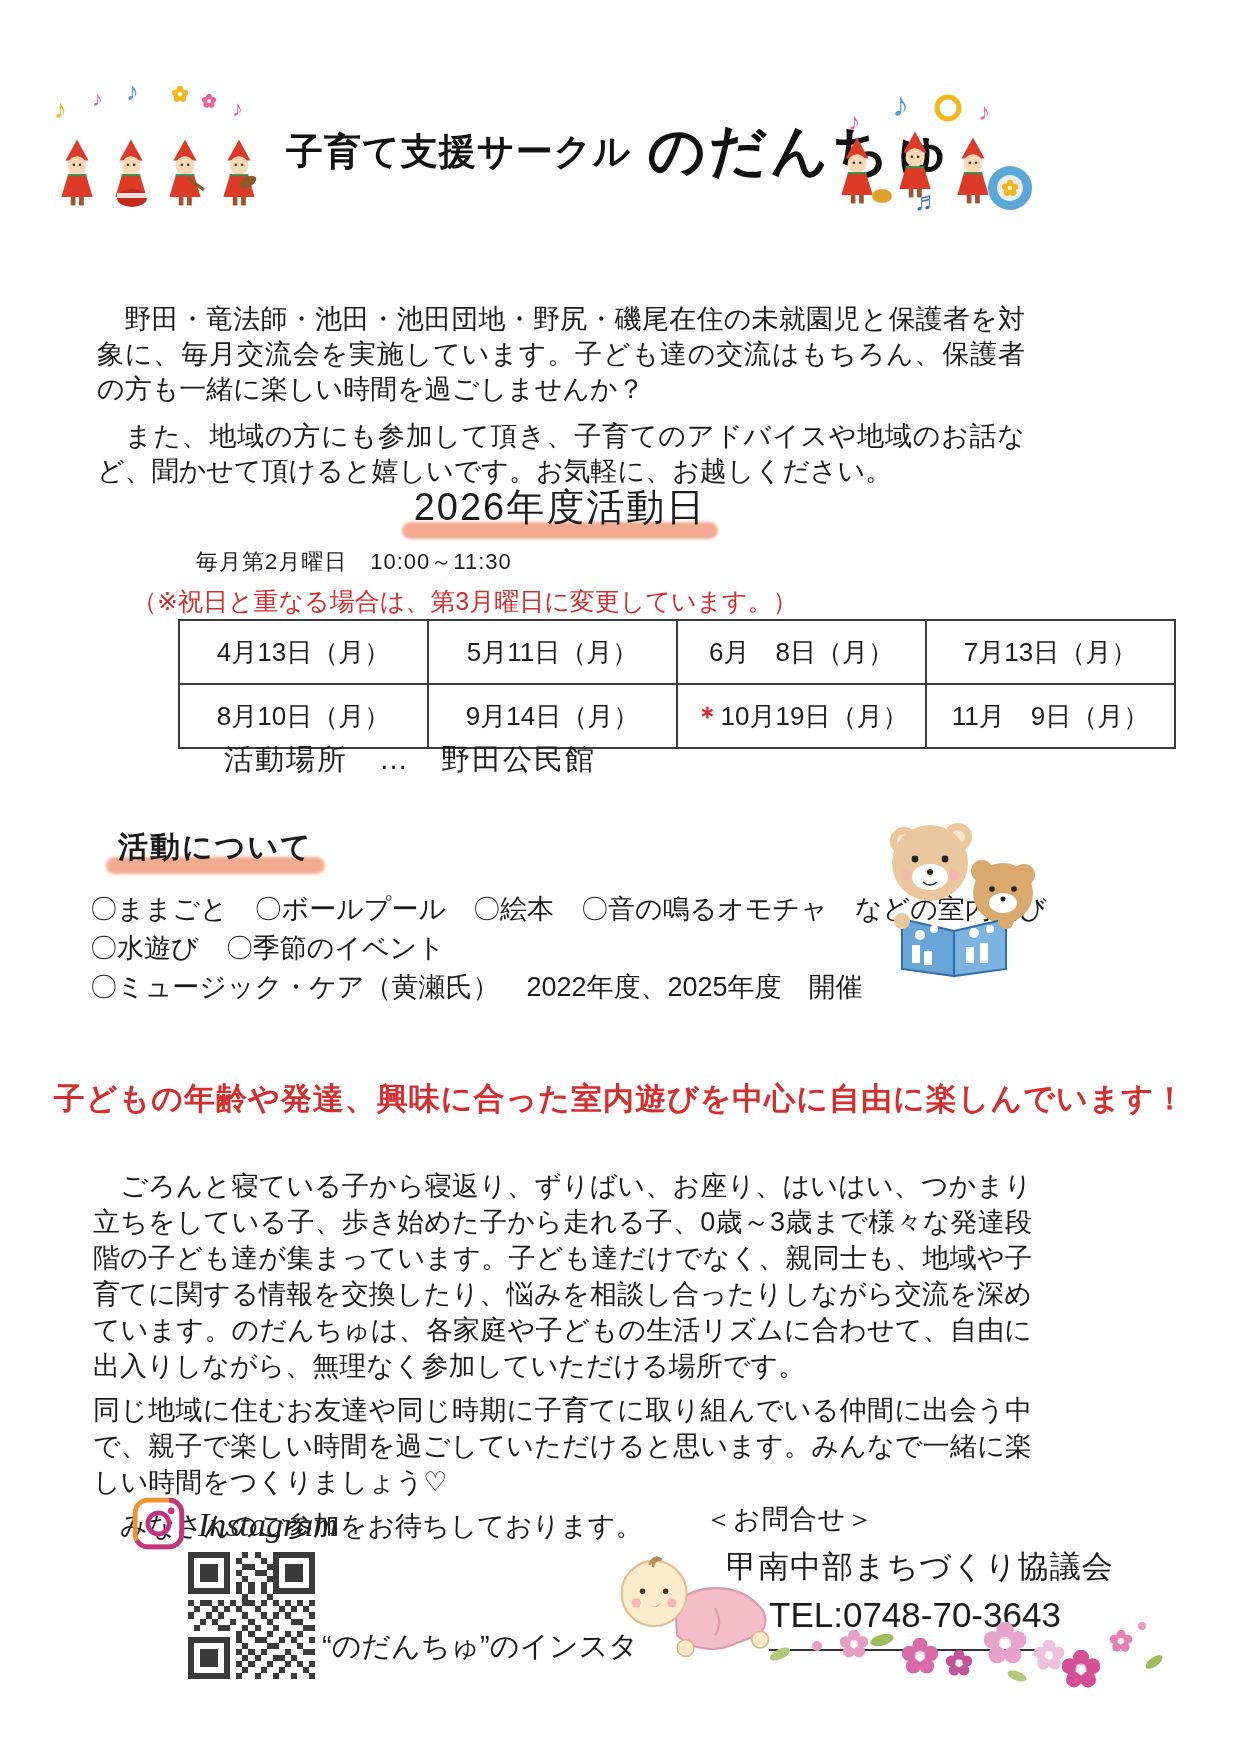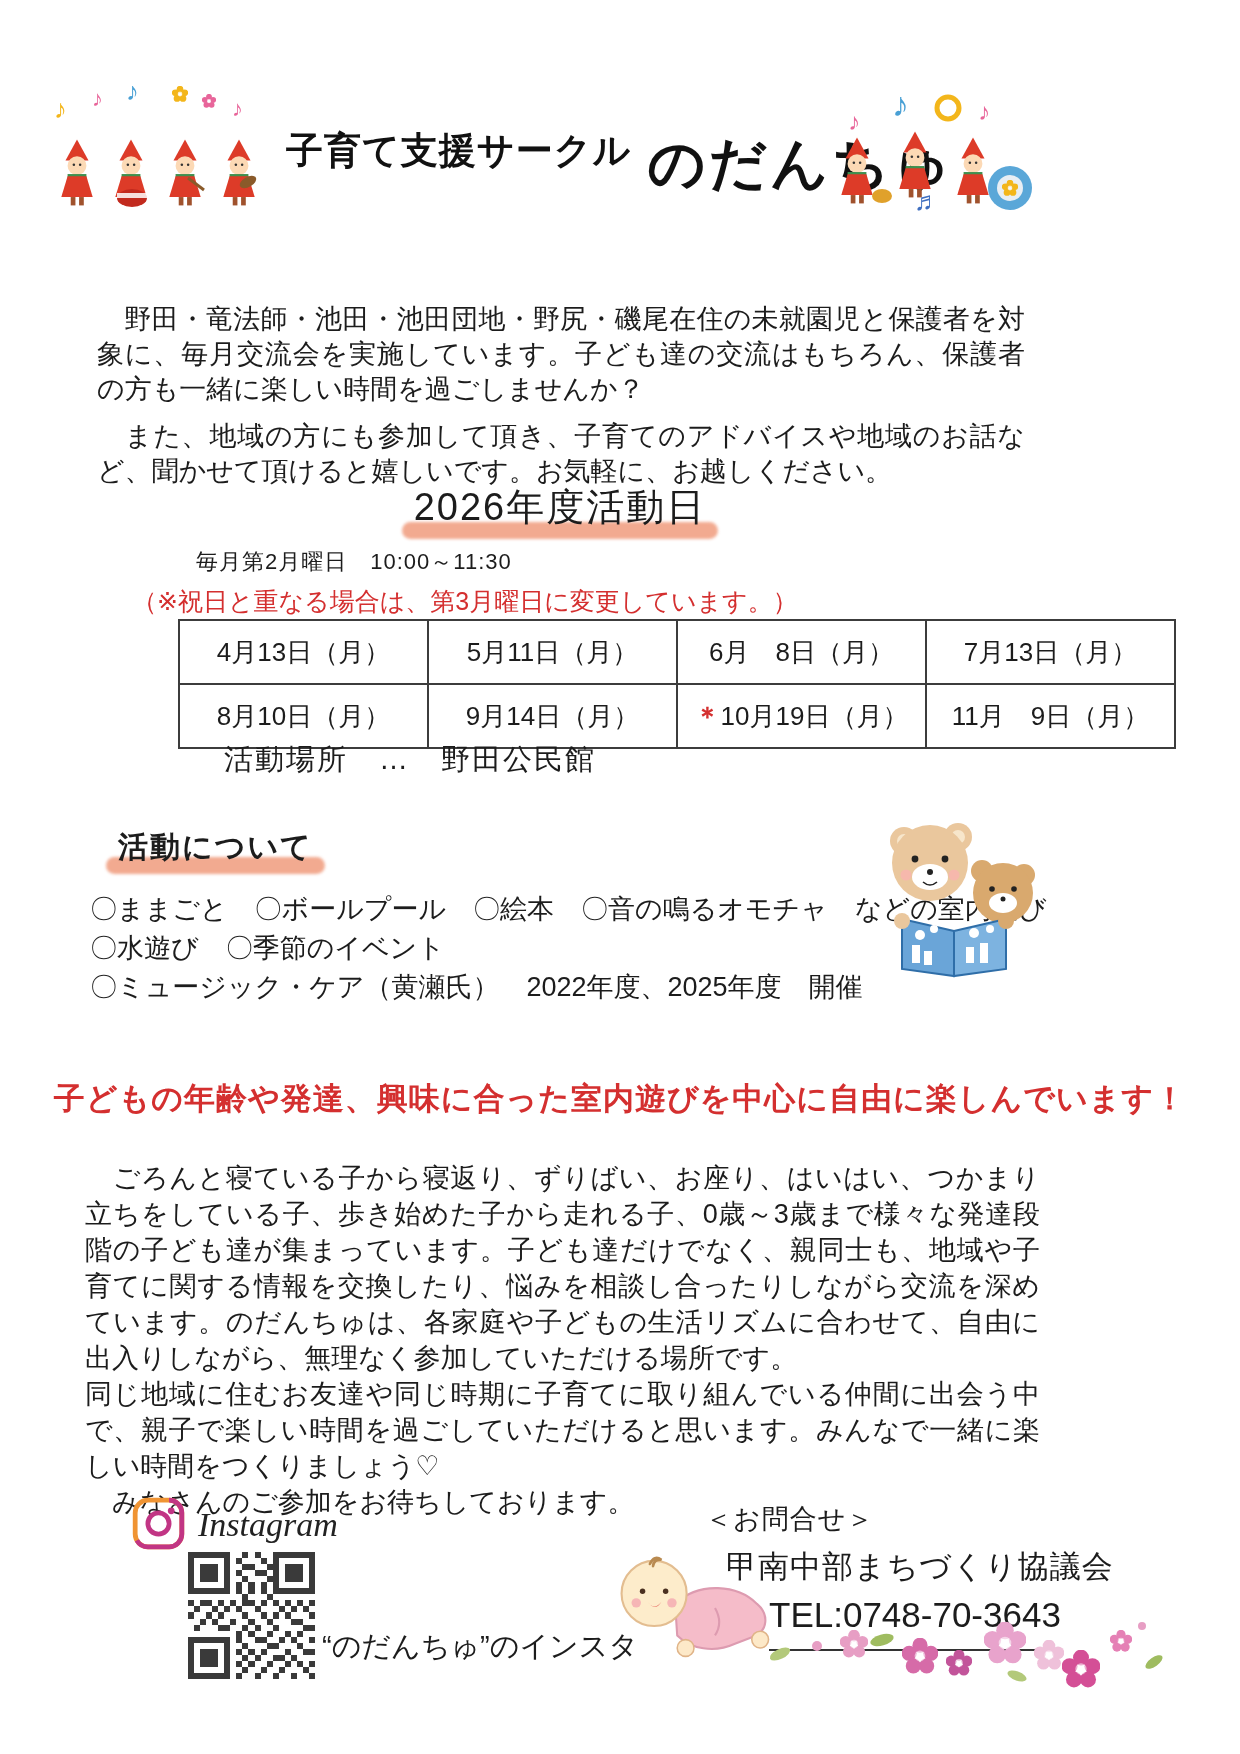--- a/index.html
+++ b/index.html
@@ -2,21 +2,21 @@
 <html><head>
 <meta charset="utf-8">
 <style>
   html,body{margin:0;padding:0;background:#fff}
   .page{position:relative;width:1240px;height:1754px;background:#ffffff;overflow:hidden;
         font-family:"Liberation Sans","DejaVu Sans",sans-serif;color:#1c1c1c}
   
   .art{position:absolute;top:86px}
   .art-left{left:52px;width:218px;height:128px}
   .art-right{left:830px;width:212px;height:128px}
-  .title{position:absolute;top:126px;left:286px;white-space:nowrap;display:flex;align-items:flex-start;gap:16px}
+  .title{position:absolute;top:113px;left:286px;white-space:nowrap;display:flex;align-items:center;gap:16px}
   .title .small{font-size:37px;font-weight:900;letter-spacing:1px;color:#111}
   .title .big{font-size:57px;font-weight:900;letter-spacing:3px;color:#111}
   
   .intro{position:absolute;top:290px;left:85px;width:952px;font-size:27px;line-height:35px;text-align:justify}
   .intro p{margin:12px}
   
   .sched-head{position:absolute;top:450px;left:300px;width:520px;text-align:center;font-size:38px;letter-spacing:2px;font-weight:500}
   .hl{position:relative;display:inline-block;z-index:0}
   .hl::after{content:"";position:absolute;left:-12px;right:-12px;bottom:-6px;height:17px;
              background:#f1a184;border-radius:9px;filter:blur(1.5px);z-index:-1;opacity:.9}
@@ -28,21 +28,21 @@
   .mark{color:#d42f2f;font-weight:700}
   .place{position:absolute;top:740px;left:224px;font-size:29px;letter-spacing:2px}
   
   .act-head-wrap{position:absolute;top:827px;left:118px;font-size:30px;font-weight:600;letter-spacing:2px}
   .act-list{position:absolute;top:890px;left:90px;list-style:none;margin:0;padding:0;font-size:27px;line-height:39px}
   .bears{position:absolute;top:783px;left:862px;width:188px;height:196px}
   
   .big-msg{position:absolute;top:1078px;left:0;width:1240px;text-align:center;font-size:31px;font-weight:700;letter-spacing:1px}
   
   .body-text{position:absolute;top:1160px;left:85px;width:955px;font-size:27px;line-height:36px;text-align:justify}
-  .body-text p{margin:0}
+  .body-text p{margin:8px}
   
   .insta-icon{position:absolute;top:1497px;left:132px;width:53px;height:53px}
   .insta-label{position:absolute;top:1506px;left:198px;font-family:"Liberation Serif","DejaVu Serif",serif;
                font-style:italic;font-size:34px;color:#222}
   .qr{position:absolute;top:1552px;left:188px;width:127px;height:127px}
   .qr-caption{position:absolute;top:1627px;left:322px;font-size:29px}
   .contact-head{position:absolute;top:1501px;left:705px;font-size:27px;letter-spacing:1px}
   .contact-org{position:absolute;top:1546px;left:726px;font-size:31px;letter-spacing:1px}
   .contact-tel{position:absolute;top:1595px;left:769px;font-size:35px;border-bottom:2px solid #333;padding-bottom:14px}
   .baby{position:absolute;top:1543px;left:610px;width:168px;height:126px}

